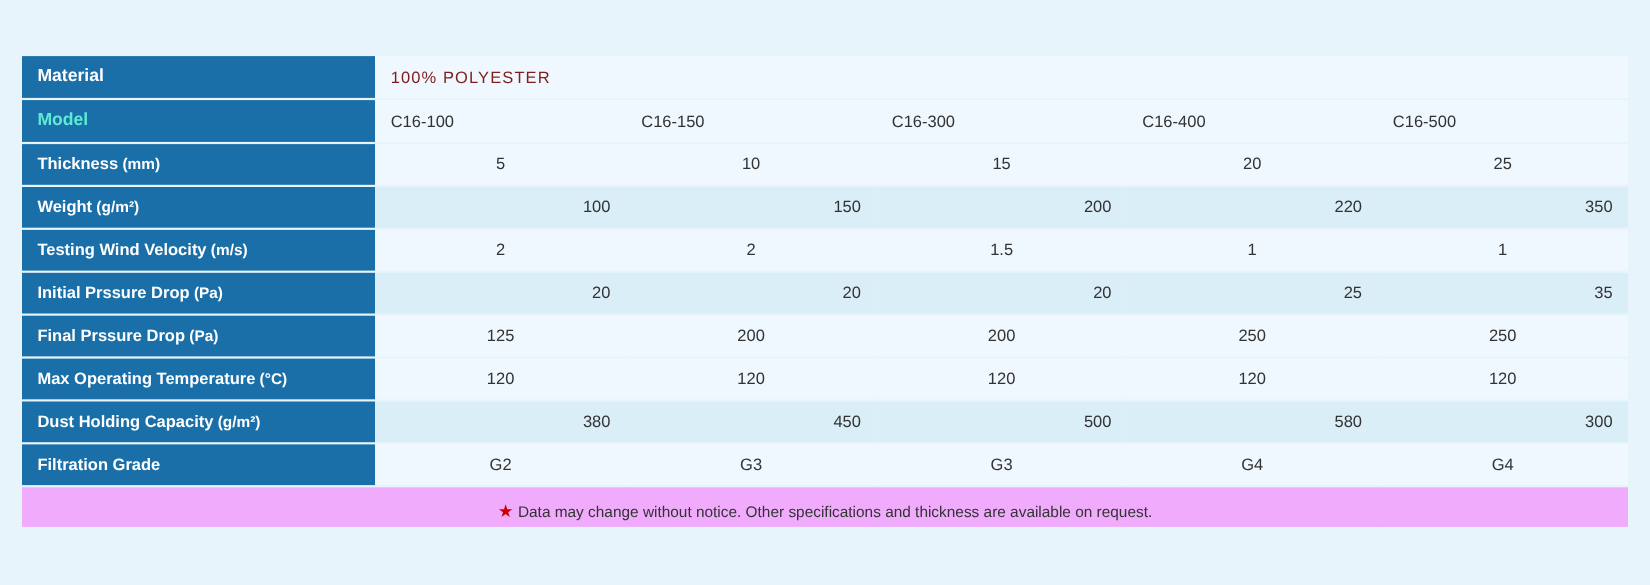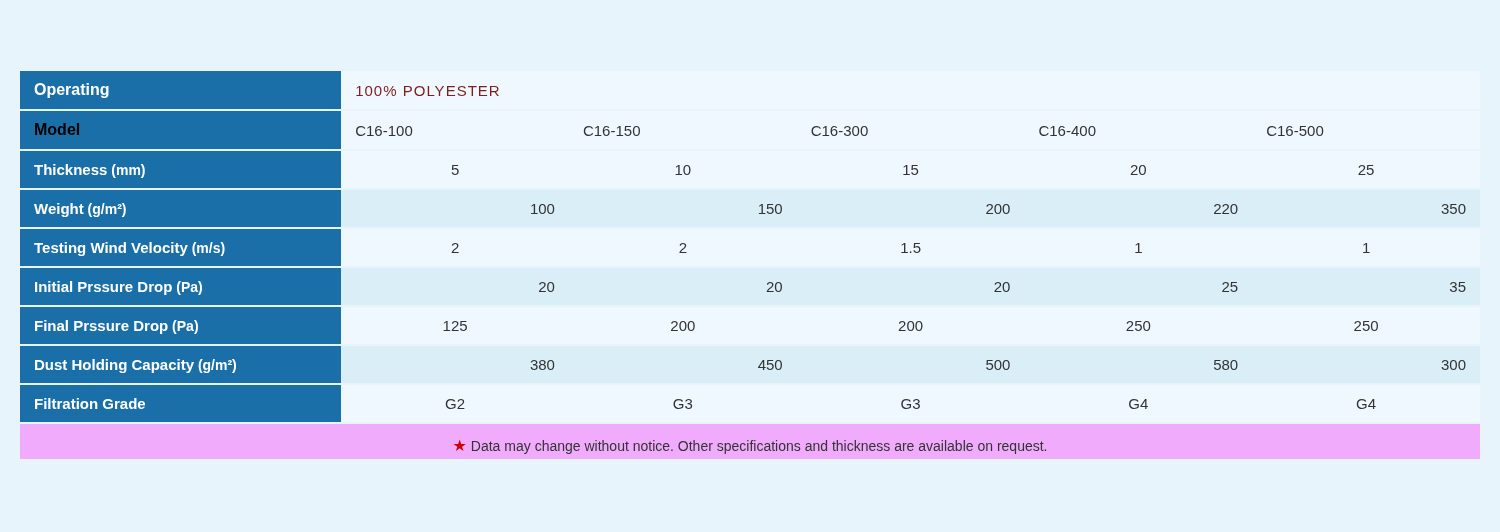--- a/index.html
+++ b/index.html
@@ -32,21 +32,21 @@
     .row-material td.value-full {
       background: #f0f8ff;
       color: #7f1d1d;
       font-size: 15px;
       letter-spacing: 1px;
       padding: 10px 14px;
     }
     
     .row-model td.label-cell {
       background: #1a6fa8;
-      color: #000000;
+      color: #5eead4;
       font-weight: bold;
       padding: 10px 14px;
       font-size: 16px;
     }
     .row-model td.model-cell {
       background: #f0f8ff;
       color: #333;
       font-size: 15px;
       padding: 10px 14px;
     }
@@ -97,21 +97,21 @@
     }
   </style>
 </head>
 <body>
 
 <div class="table-wrapper">
   <table>
 
     <tbody>
         <tr class="row-material">
-      <td class="label-cell" style="width:22%">Operating</td>
+      <td class="label-cell" style="width:22%">Material</td>
       <td class="value-full" colspan="5">100% POLYESTER</td>
     </tr>
 
     <tr class="row-model">
       <td class="label-cell">Model</td>
       <td class="model-cell">C16-100</td>
       <td class="model-cell">C16-150</td>
       <td class="model-cell">C16-300</td>
       <td class="model-cell">C16-400</td>
       <td class="model-cell">C16-500</td>
@@ -152,20 +152,28 @@
           <td class="value-cell">35</td>
         </tr>
         <tr class="data-row normal">
           <td class="label-cell"><strong>Final Prssure Drop</strong><span class="unit"> (Pa)</span></td>
           <td class="value-cell">125</td>
           <td class="value-cell">200</td>
           <td class="value-cell">200</td>
           <td class="value-cell">250</td>
           <td class="value-cell">250</td>
         </tr>
+        <tr class="data-row normal">
+          <td class="label-cell"><strong>Max Operating Temperature</strong><span class="unit"> (°C)</span></td>
+          <td class="value-cell">120</td>
+          <td class="value-cell">120</td>
+          <td class="value-cell">120</td>
+          <td class="value-cell">120</td>
+          <td class="value-cell">120</td>
+        </tr>
         <tr class="data-row alt">
           <td class="label-cell"><strong>Dust Holding Capacity</strong><span class="unit"> (g/m²)</span></td>
           <td class="value-cell">380</td>
           <td class="value-cell">450</td>
           <td class="value-cell">500</td>
           <td class="value-cell">580</td>
           <td class="value-cell">300</td>
         </tr>
         <tr class="data-row normal">
           <td class="label-cell"><strong>Filtration Grade</strong></td>

